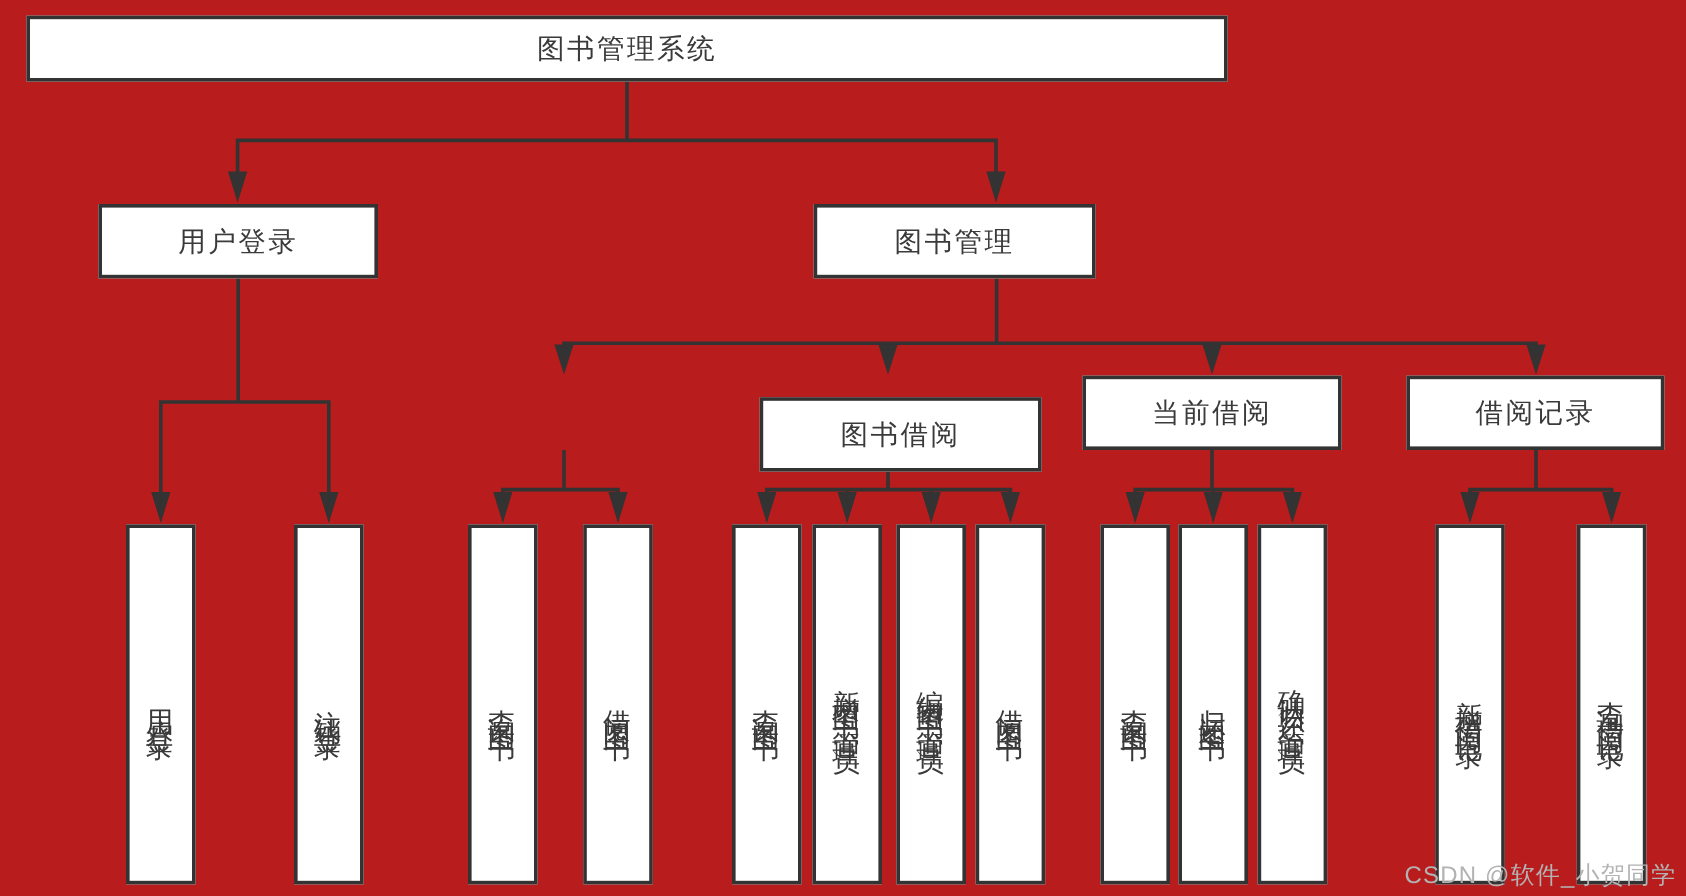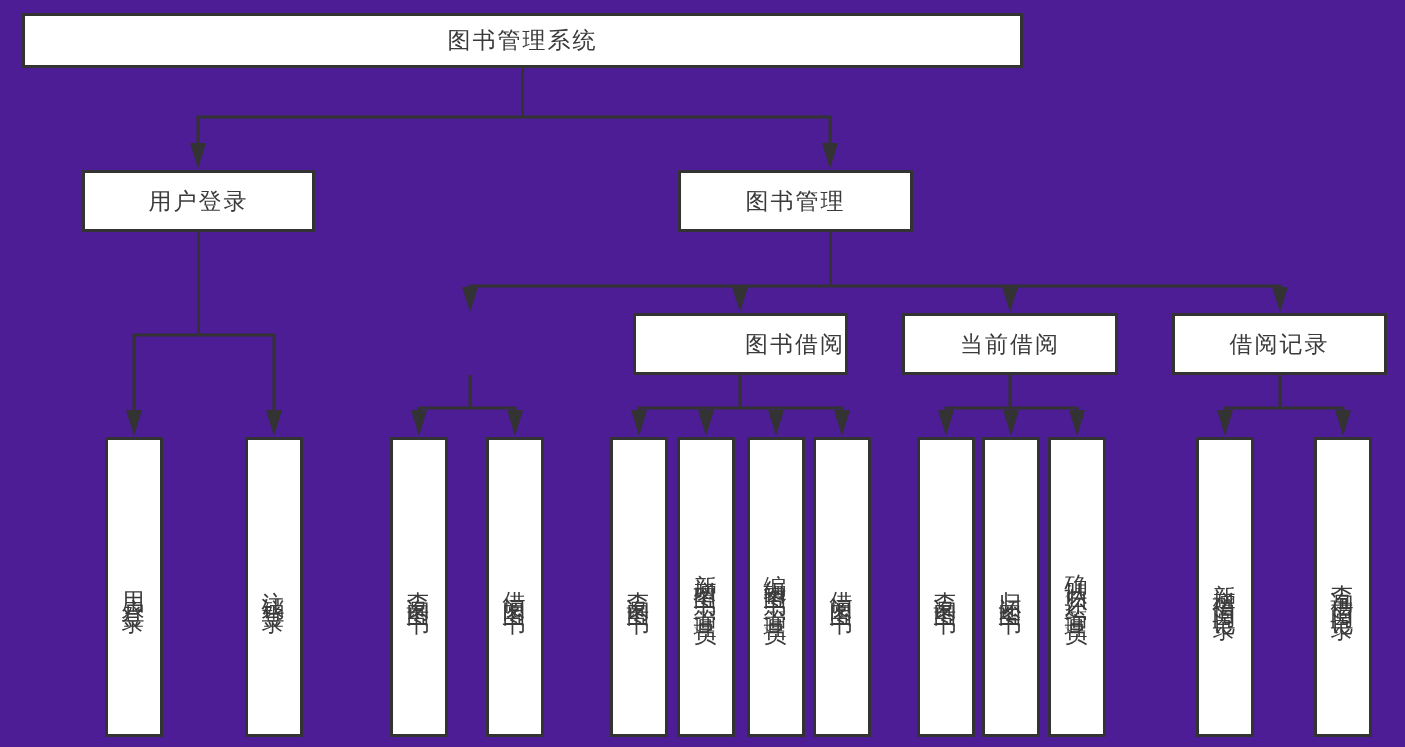--- a/index.html
+++ b/index.html
@@ -1,17 +1,17 @@
 <!DOCTYPE html>
 <html><head>
 <meta charset="utf-8">
 <style>
   html,body{margin:0;padding:0;background:#ffffff;}
   .stage{
-    position:relative;width:1405px;height:747px;background:#4c1d95;
+    position:relative;width:1405px;height:747px;background:#b91c1c;
     font-family:"Liberation Sans", sans-serif;color:#3a3a3a;overflow:hidden;
   }
   .connectors{position:absolute;left:0;top:0;z-index:1;}
   .node{
     position:absolute;background:#ffffff;border:3px solid #333333;
     box-sizing:border-box;display:flex;align-items:center;justify-content:center;
     z-index:2;color:#3a3a3a;
   }
   .h-label{font-size:23px;letter-spacing:2px;white-space:nowrap;}
   .v-node{writing-mode:vertical-rl;text-orientation:mixed;}
@@ -77,21 +77,21 @@
     <span class="h-label">图书管理系统</span>
   </div>
 
   <div class="node" style="left:82px;top:170px;width:233px;height:62px;">
     <span class="h-label">用户登录</span>
   </div>
   <div class="node" style="left:678px;top:170px;width:235px;height:62px;">
     <span class="h-label">图书管理</span>
   </div>
 
-  <div class="node" style="left:633px;top:313px;width:215px;height:62px;justify-content:flex-end;">
+  <div class="node" style="left:633px;top:331px;width:235px;height:62px;">
     <span class="h-label">图书借阅</span>
   </div>
   <div class="node" style="left:902px;top:313px;width:216px;height:62px;font-family:Liberation Mono, monospace;">
     <span class="h-label">当前借阅</span>
   </div>
   <div class="node" style="left:1172px;top:313px;width:215px;height:62px;">
     <span class="h-label">借阅记录</span>
   </div>
 
   <div class="node v-node" style="left:105px;top:437px;width:58px;height:300px;">
@@ -131,14 +131,15 @@
     <span class="v-label">确认归还（管理员）</span>
   </div>
 
   <div class="node v-node" style="left:1196px;top:437px;width:58px;height:300px;">
     <span class="v-label">新增借阅记录</span>
   </div>
   <div class="node v-node" style="left:1314px;top:437px;width:58px;height:300px;">
     <span class="v-label">查询借阅记录</span>
   </div>
 
+  <div class="watermark">CSDN @软件_小贺同学</div>
 
 </div>
 
 </body></html>

